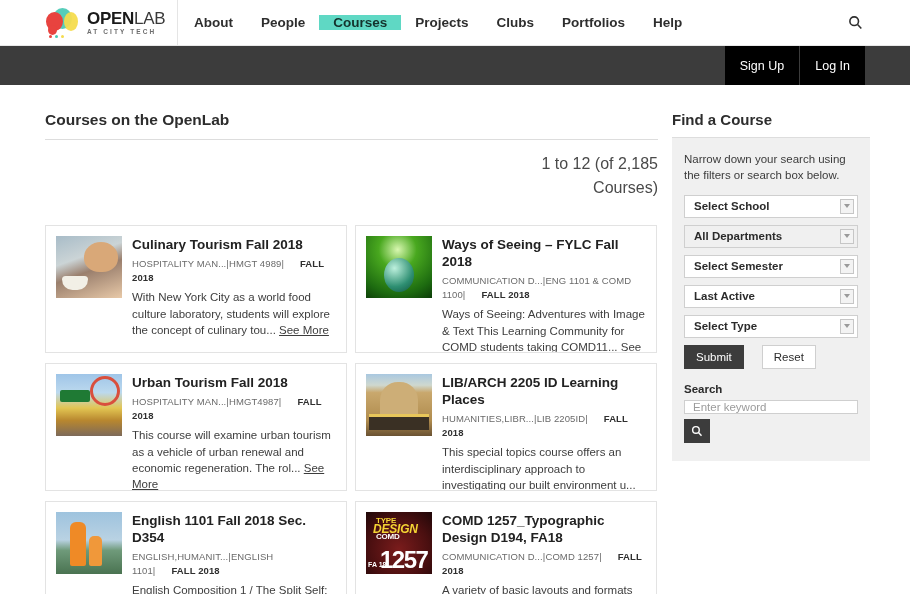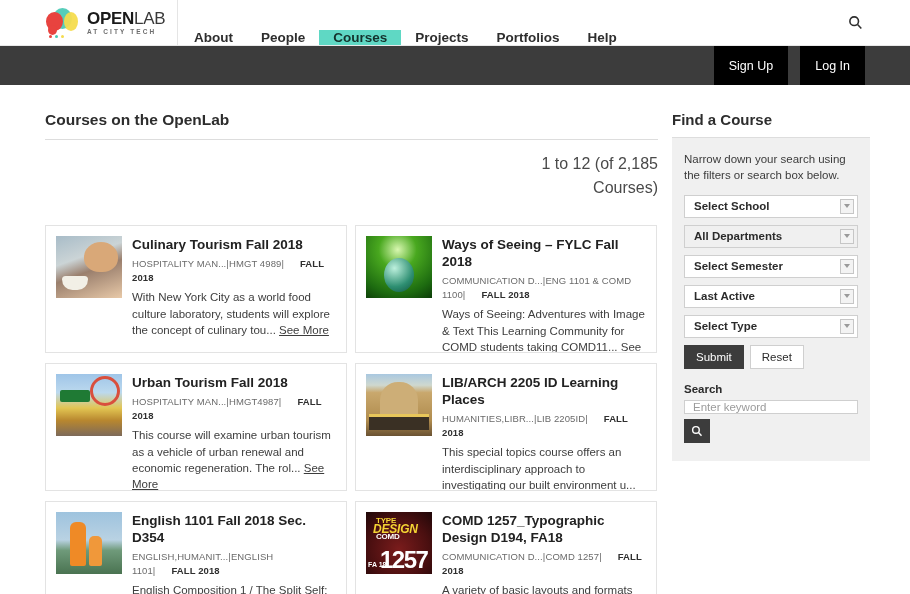--- a/index.html
+++ b/index.html
@@ -36,41 +36,40 @@
   .b2 { width: 19px; height: 21px; left: 7px;  top: 0px;  background: #49c9b4; opacity: .92; }
   .b3 { width: 14px; height: 19px; left: 18px; top: 4px;  background: #f5dc4e; opacity: .95; }
   .b4 { width: 9px;  height: 10px; left: 2px;  top: 17px; background: #e8433f; }
   .dots { position: absolute; bottom: 0px; left: 3px; display: flex; gap: 3px; }
   .dots i { display: block; width: 3px; height: 3px; border-radius: 50%; }
   .logo-text { margin-left: 7px; line-height: 1; }
   .logo-title { font-size: 17px; font-weight: 700; letter-spacing: -0.3px; color: #1a1a1a; }
   .logo-title .lab { font-weight: 400; color: #3a3a3a; }
   .logo-sub { font-size: 6.5px; letter-spacing: 2.1px; color: #6d6d6d; margin-top: 2px; font-weight: 600; }
 
-  .mainnav { display: flex; align-items: flex-end; margin-left: 2px; }
+  .mainnav { display: flex; align-items: center; margin-left: 2px; }
   .navitem {
     display: flex; align-items: center;
     padding: 0 14px;
     font-size: 13.5px; font-weight: 700; color: #2e2e2e;
     cursor: pointer; white-space: nowrap;
   }
   .navitem.active { background: #5fd8c4; color: #14322c; }
 
   .search-btn {
     position: absolute; right: 44px; top: 50%; transform: translateY(-50%);
     width: 22px; height: 22px; cursor: pointer;
     display: flex; align-items: center; justify-content: center;
   }
 
   
   .accountbar {
     height: 39px; background: #3c3c3c;
     display: flex; justify-content: flex-end; align-items: stretch;
     padding-right: 45px;
-    gap: 11px;
   }
   .acct-btn {
     background: #000000; color: #ffffff;
     font-size: 12.5px;
     display: flex; align-items: center;
     padding: 0 15px; cursor: pointer;
   }
   .acct-btn + .acct-btn { border-left: 1px solid #3c3c3c; }
 
   
@@ -155,21 +154,21 @@
   .select.alt { background: #f0f0f0; }
   .select-label { font-size: 11.5px; font-weight: 700; color: #2b2b2b; }
   .select-arrow {
     width: 14px; height: 15px; border: 1px solid #c6c6c6; background: #f3f3f3;
     display: flex; align-items: center; justify-content: center;
   }
   .select-arrow i {
     width: 0; height: 0; border-left: 3.5px solid transparent;
     border-right: 3.5px solid transparent; border-top: 4px solid #9a9a9a;
   }
-  .btn-row { display: flex; gap: 6px; margin-top: 5px; }
+  .btn-row { display: flex; gap: 18px; margin-top: 5px; }
   .btn {
     font-size: 11.5px; padding: 5px 11px; cursor: pointer; border: 1px solid transparent;
   }
   .btn-primary { background: #3c3c3c; color: #fff; }
   .btn-secondary { background: #fff; color: #2b2b2b; border-color: #cfcfcf; }
   .search-label { font-size: 11.5px; font-weight: 700; color: #2b2b2b; margin: 14px 0 5px; }
   .search-row { display: flex; gap: 5px; flex-direction: column; }
   .search-input {
     flex: 1; height: 24px; border: 1px solid #cfcfcf; background: #fff;
     font-size: 11.5px; color: #8c8c8c; padding: 0 8px;
@@ -201,20 +200,21 @@
       <div class="logo-title"><span>OPEN</span><span class="lab">LAB</span></div>
       <div class="logo-sub">AT CITY TECH</div>
     </div>
   </div>
 
   <div class="mainnav">
     <div class="navitem">About</div>
     <div class="navitem">People</div>
     <div class="navitem active">Courses</div>
     <div class="navitem">Projects</div>
+    <div class="navitem">Clubs</div>
     <div class="navitem">Portfolios</div>
     <div class="navitem">Help</div>
   </div>
 
   <div class="search-btn">
     <svg width="15" height="15" viewBox="0 0 16 16">
         <circle cx="6.6" cy="6.6" r="4.6" fill="none" stroke="#2e2e2e" stroke-width="1.7"></circle>
         <line x1="10.2" y1="10.2" x2="14.2" y2="14.4" stroke="#2e2e2e" stroke-width="1.7"></line>
       </svg>
   </div>

